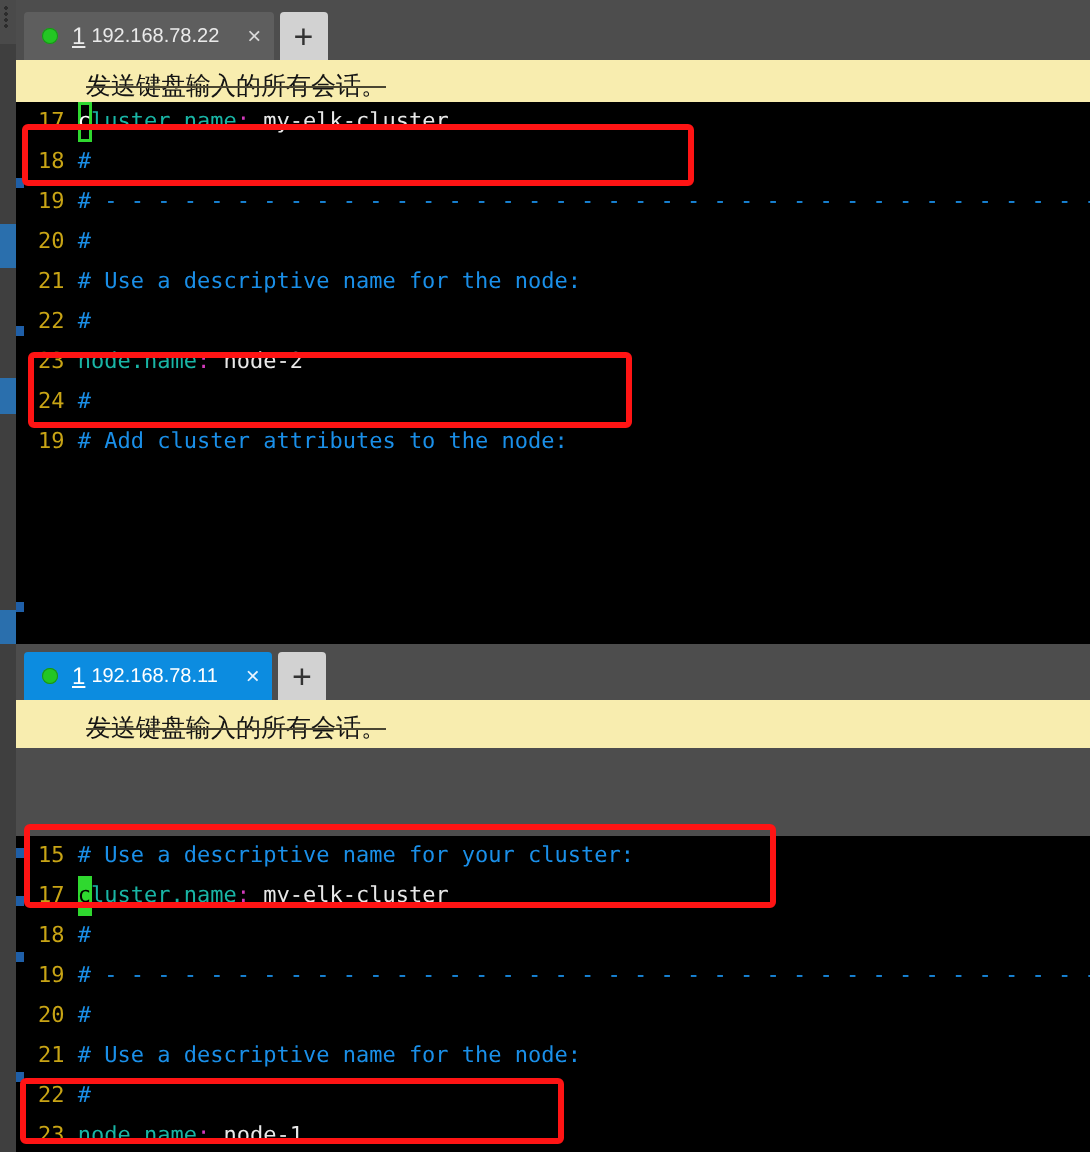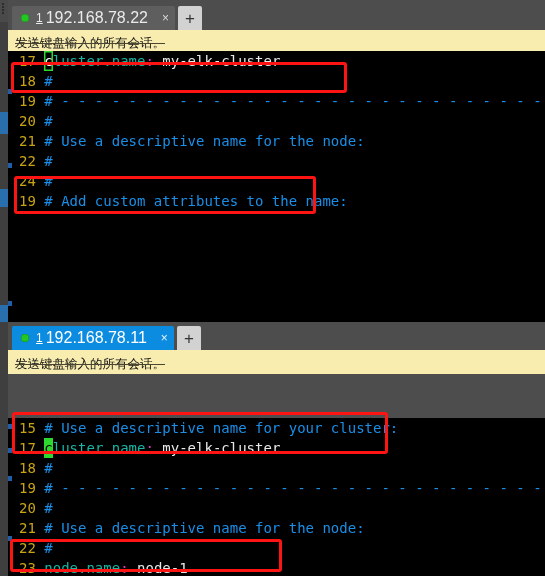--- a/index.html
+++ b/index.html
@@ -47,21 +47,21 @@
     border-top-left-radius:2px;border-top-right-radius:2px;
   }
   .tab.inactive{background:#5e5e5e;color:#eaeaea;}
   .tab.active{background:#0c8ce0;color:#ffffff;}
   .dot{
     width:8px;height:8px;border-radius:50%;
     background:#23c623;margin-right:7px;flex:none;
     box-shadow:0 0 0 0.5px #1a8f1a inset;
   }
   .tab-num{text-decoration:underline;margin-right:3px;font-size:12px;}
-  .tab-ip{font-size:16px;letter-spacing:0px;}
+  .tab-ip{font-size:10px;letter-spacing:0px;}
   .tab-close{
     margin-left:14px;font-size:12px;color:#d9d9d9;line-height:1;
     font-family:"Liberation Sans", sans-serif;
   }
   .tab.active .tab-close{color:#e8f4ff;}
   .newtab{
     width:24px;height:24px;margin-left:3px;
     background:#d2d2d2;color:#333;
     display:flex;align-items:center;justify-content:center;
     font-family:"Liberation Sans", sans-serif;font-size:17px;line-height:1;
@@ -72,32 +72,32 @@
 
   
   .banner{
     background:#f8edaf;color:#141414;
     font-family:"Liberation Sans", sans-serif;font-size:12.5px;
     padding:5px 0 4px 7px;height:21px;box-sizing:border-box;
     position:relative;white-space:nowrap;
   }
   .banner-bot{background:#f8edaf;height:24px;padding-top:6px;}
   .banner .strike{
-    position:relative;display:inline-block;
+    position:relative;display:inline-block;margin-left:28px;
   }
   .banner .strike:after{
     content:"";position:absolute;left:0;right:0;top:8px;height:1px;
     background:#4a4632;
   }
 
   
   .term{
     background:#000;position:relative;overflow:hidden;
     font-family:"DejaVu Sans Mono", monospace;
-    font-size:14px;line-height:20px;
+    font-size:11px;line-height:20px;
   }
   .term-top{height:271px;}
   .term-bot{height:174px;margin-top:44px;}
   .trow{
     position:relative;height:20px;white-space:pre;
     padding-left:11px;
   }
   .ln{color:#c8a415;}
   .cm{color:#1a8fe8;}
   .key{color:#19b5a5;}
@@ -162,22 +162,23 @@
         <div class="tick" style="top:112px;"></div>
         <div class="tick" style="top:250px;"></div>
       </div>
       <div id="rows-0">
           <div class="trow"><span class="ln">17 </span><span class="key"><span class="cursor-outline">c</span>luster.name</span><span class="colon">:</span><span class="val"> my-elk-cluster</span></div>
           <div class="trow"><span class="ln">18 </span><span class="cm">#</span></div>
           <div class="trow"><span class="ln">19 </span><span class="dash"># - - - - - - - - - - - - - - - - - - - - - - - - - - - - - - - - - - - - - - - - - -   - - - - - - </span></div>
           <div class="trow"><span class="ln">20 </span><span class="cm">#</span></div>
           <div class="trow"><span class="ln">21 </span><span class="cm"># Use a descriptive name for the node:</span></div>
           <div class="trow"><span class="ln">22 </span><span class="cm">#</span></div>
+          <div class="trow"><span class="ln">23 </span><span class="key">node.name</span><span class="colon">:</span><span class="val"> node-2</span></div>
           <div class="trow"><span class="ln">24 </span><span class="cm">#</span></div>
-          <div class="trow"><span class="ln">19 </span><span class="cm"># Add custom attributes to the name:</span></div>
+          <div class="trow"><span class="ln">19 </span><span class="cm"># Add cluster attributes to the node:</span></div>
         </div>
     </div>
   </div>
 
   <div class="pane pane-bot">
 
     <div class="tabstrip strip-bot">
       <div class="tab active">
         <span class="dot"></span>
         <span class="tab-num">1</span>

